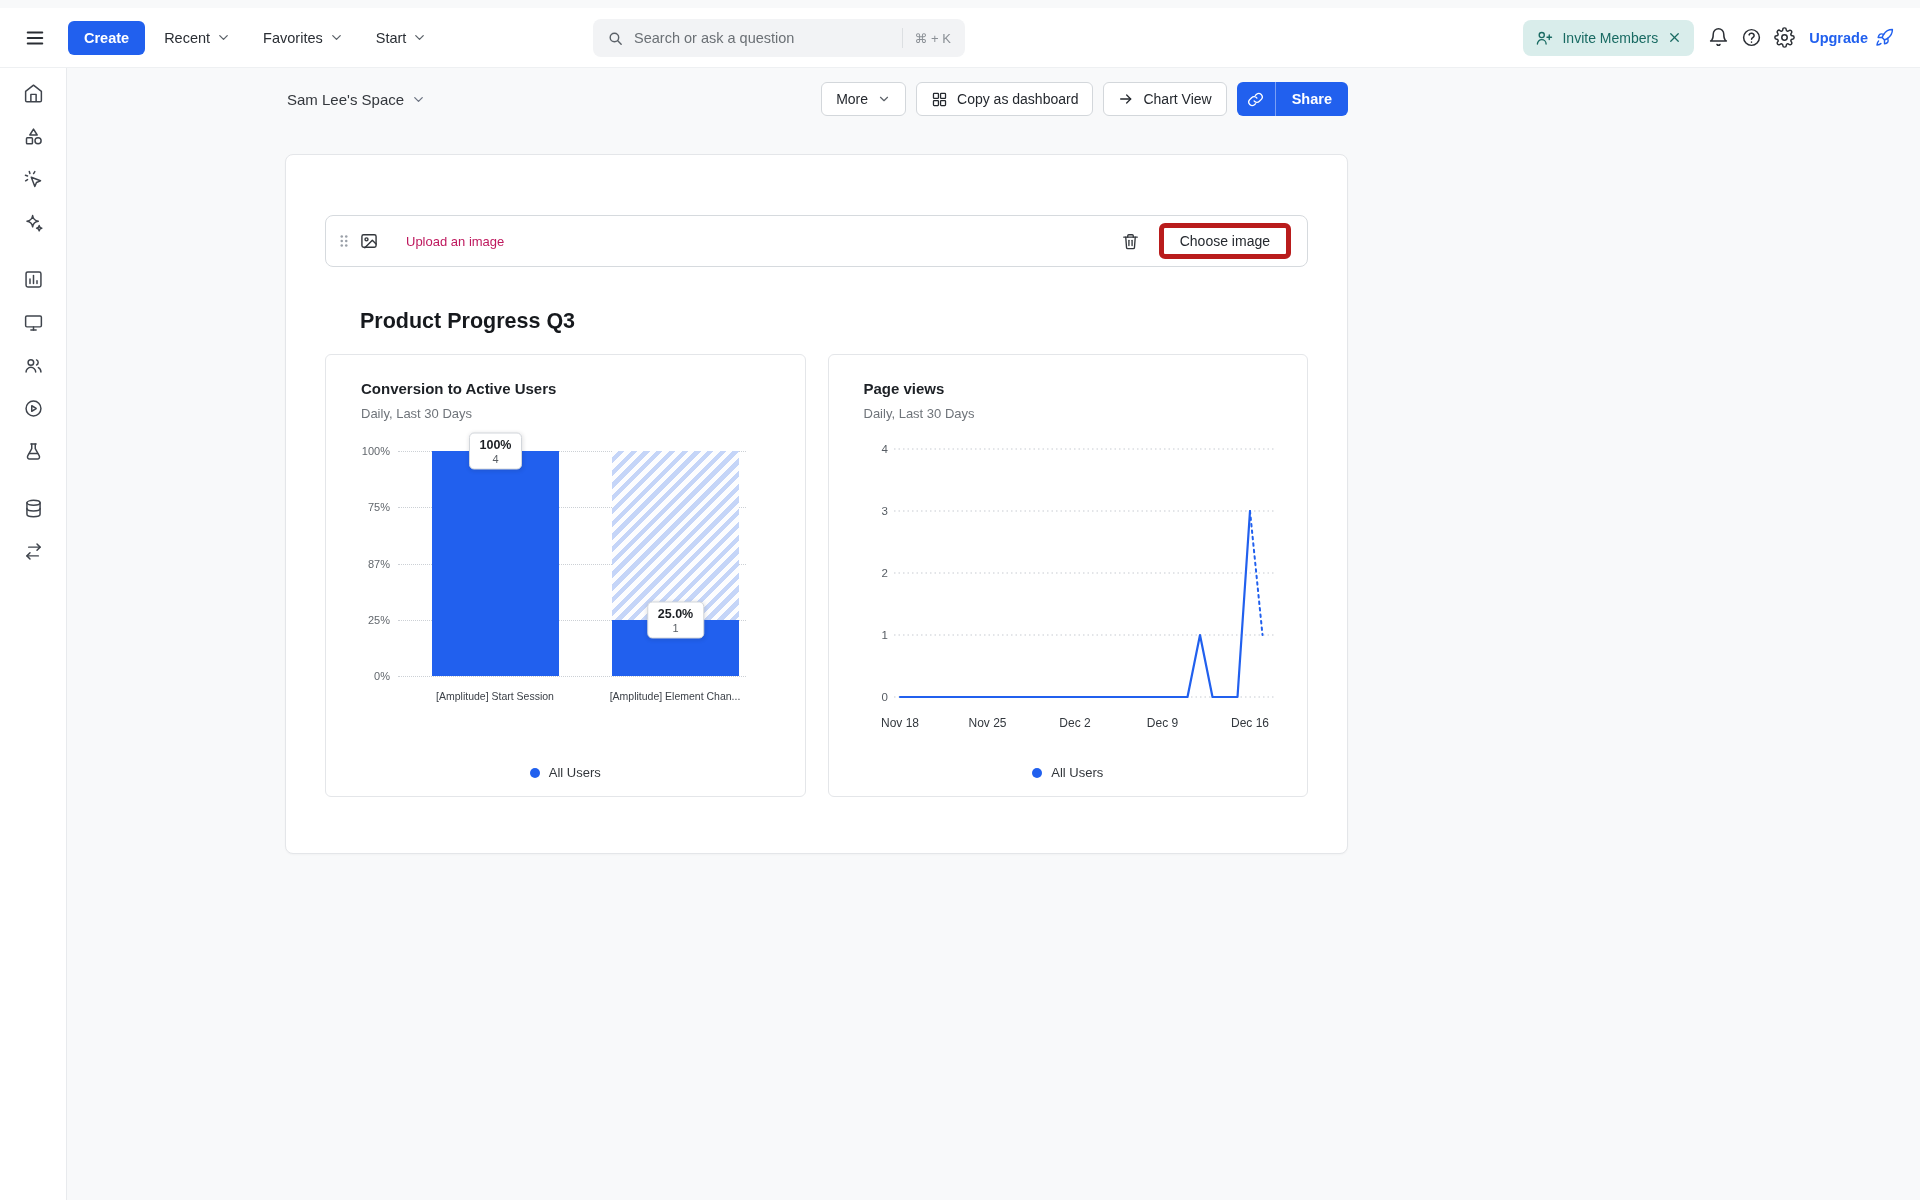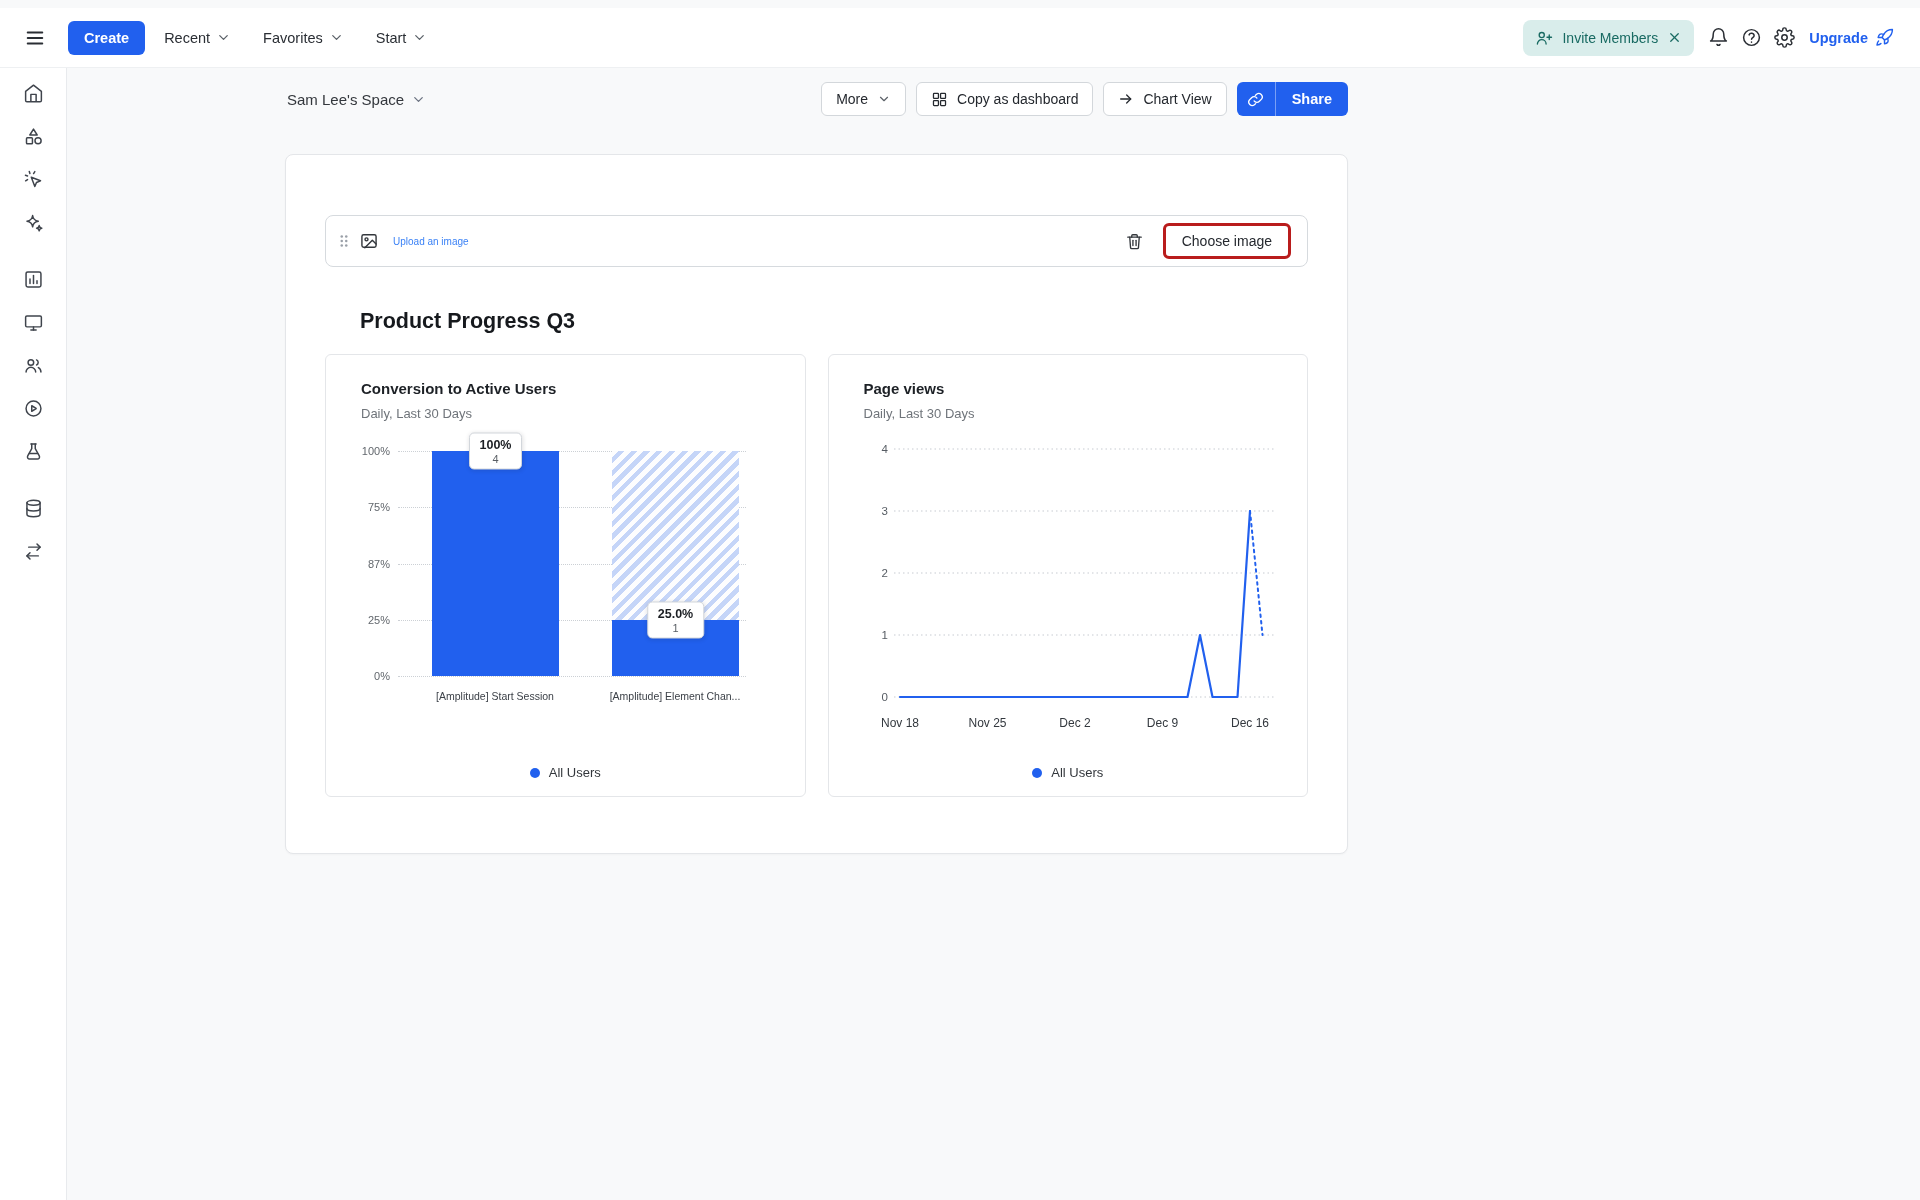--- a/index.html
+++ b/index.html
@@ -37,24 +37,24 @@
   .split-btn { display:flex; height:34px; }
   .split-link { width:38px; background:#2160ee; border:none; border-radius:6px 0 0 6px; display:flex; align-items:center; justify-content:center; cursor:pointer; }
   .split-share { background:#2160ee; color:#fff; border:none; border-left:1px solid rgba(255,255,255,.4); border-radius:0 6px 6px 0; padding:0 16px; font-size:14.5px; font-weight:700; cursor:pointer; font-family:inherit; }
   .header-row2 { display:flex; justify-content:space-between; margin-top:10px; align-items:flex-start; }
   .page-title { font-size:25px; font-weight:700; color:#16191d; cursor:text; }
   .page-meta { text-align:right; font-size:13px; color:#565b61; line-height:1.7; }
 
   
   .note-card { margin-top:38px; background:#fff; border:1px solid #e4e6e9; border-radius:8px; padding:60px 39px 56px; box-shadow:0 1px 2px rgba(20,24,30,.03); }
   .upload-row { display:flex; align-items:center; border:1px solid #d6dade; border-radius:8px; height:52px; padding:0 16px 0 10px; gap:7px; cursor:pointer; }
-  .upload-label { font-size:10px; color:#3b82f6; margin-left:7px; }
+  .upload-label { font-size:13px; color:#be185d; margin-left:20px; }
   .upload-spacer { flex:1; }
   .trash-btn { margin-right:6px; }
-  .choose-btn { height:36px; padding:0 16px; background:#fff; border:3px solid #b91c1c; border-radius:6px; font-size:14px; color:#24282e; cursor:pointer; font-family:inherit; }
+  .choose-btn { height:36px; padding:0 16px; background:#fff; border:5px solid #b91c1c; border-radius:6px; font-size:14px; color:#24282e; cursor:pointer; font-family:inherit; }
   .note-heading { font-size:21.5px; font-weight:700; color:#16191d; margin:42px 0 0 35px; cursor:text; }
   .charts-row { display:flex; gap:22px; margin-top:20px; }
   .chart-card { width:483px; height:443px; border:1px solid #e4e6e9; border-radius:6px; background:#fff; position:relative; padding:25px 0 0 35px; }
   .chart-title { font-size:15px; font-weight:700; color:#1d2126; }
   .chart-subtitle { font-size:13px; color:#6f747a; margin-top:9px; }
 
   
   .funnel-plot { position:relative; margin:30px 0 0 39px; width:342px; height:225px; }
   .gridline { position:absolute; left:-2px; right:-4px; border-top:1px dotted #ccd0d5; }
   .ylab { position:absolute; right:calc(100% + 10px); transform:translateY(-50%); font-size:11px; color:#62676d; white-space:nowrap; }
@@ -105,20 +105,28 @@
         <polyline points="6 9 12 15 18 9"></polyline>
       </svg>
   </button>
   <button class="nav-menu">
     <span>Start</span>
     <svg width="15" height="15" viewBox="0 0 24 24" fill="none" stroke="#5b6168" stroke-width="2" stroke-linecap="round" stroke-linejoin="round">
         <polyline points="6 9 12 15 18 9"></polyline>
       </svg>
   </button>
 
+  <div class="search-box">
+    <svg width="17" height="17" viewBox="0 0 24 24" fill="none" stroke="#5b6168" stroke-width="2" stroke-linecap="round">
+        <circle cx="10.5" cy="10.5" r="6"></circle>
+        <line x1="15.2" y1="15.2" x2="20" y2="20"></line>
+      </svg>
+    <input type="text" placeholder="Search or ask a question" style="">
+    <span class="search-shortcut">⌘ + K</span>
+  </div>
 
   <div class="nav-right">
     <button class="invite-pill">
       <svg width="18" height="18" viewBox="0 0 24 24" fill="none" stroke="#186a62" stroke-width="1.8" stroke-linecap="round">
           <circle cx="9" cy="8" r="3.4"></circle>
           <path d="M3.2 20c0-3.2 2.6-5.8 5.8-5.8s5.8 2.6 5.8 5.8"></path>
           <line x1="19" y1="8" x2="19" y2="14"></line>
           <line x1="16" y1="11" x2="22" y2="11"></line>
         </svg>
       <span>Invite Members</span>

